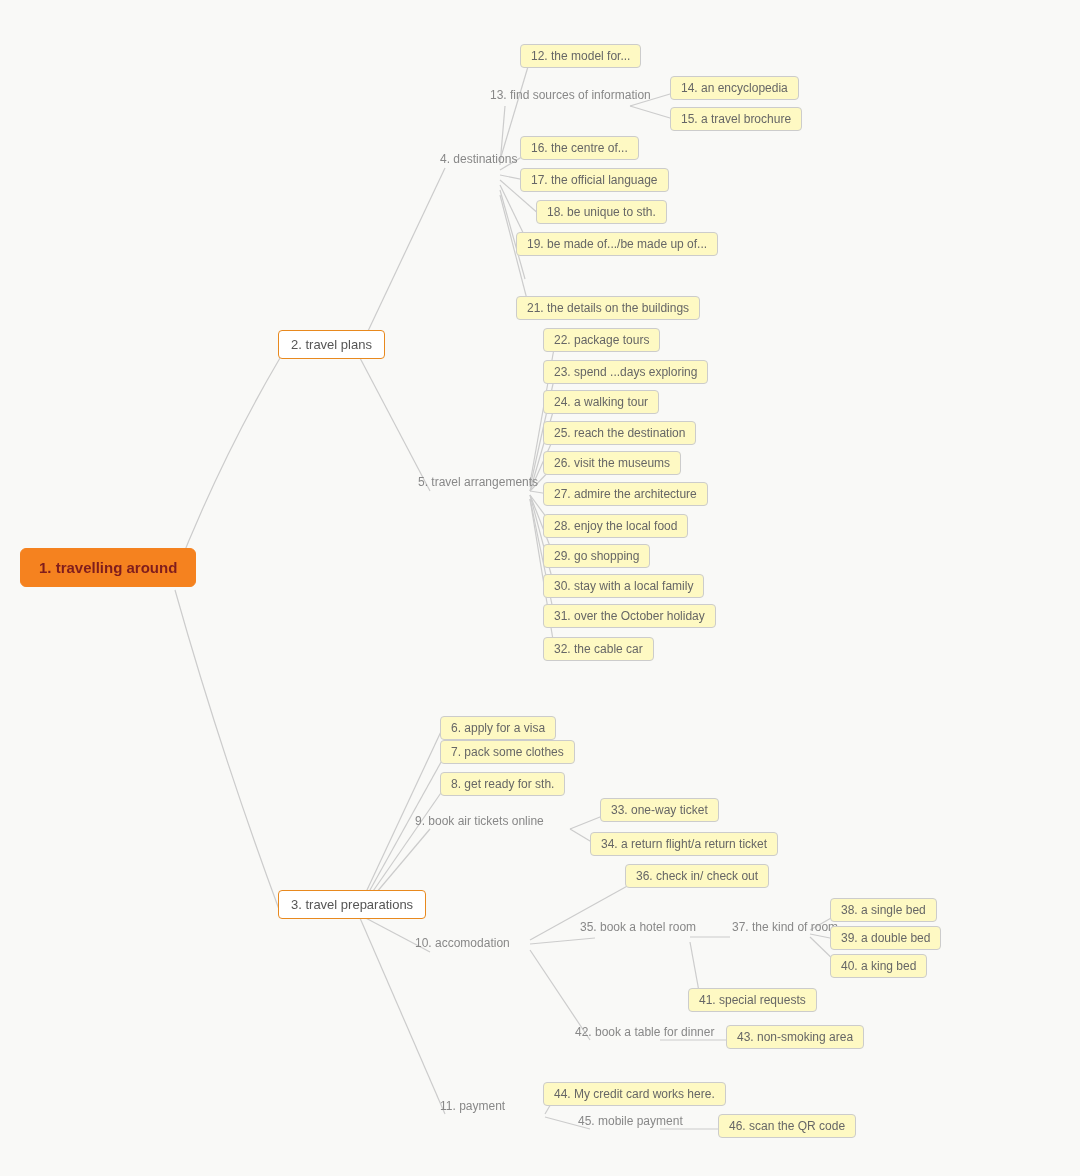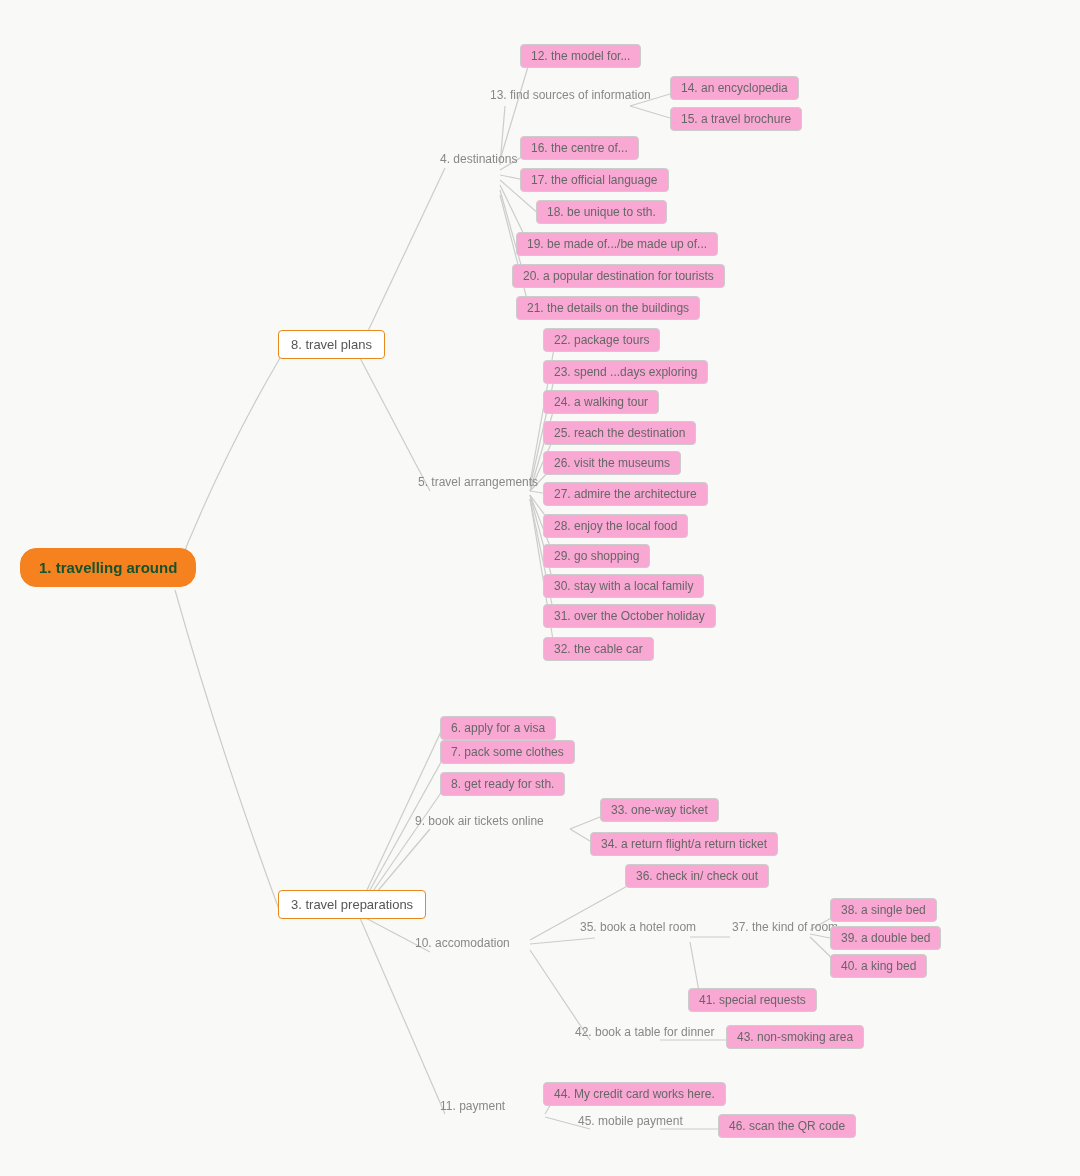--- a/index.html
+++ b/index.html
@@ -22,33 +22,33 @@
 
     .node {
       position: absolute;
       white-space: nowrap;
     }
 
     .node-box {
       border: 1.5px solid #ccc;
       border-radius: 4px;
       padding: 4px 10px;
-      background: #f9a8d4;
+      background: #fef9c3;
       font-size: 12px;
       color: #666;
       display: inline-block;
     }
 
     .node-box.orange {
       background: #f5821f;
-      color: #14532d;
+      color: #7f1d1d;
       border-color: #f5821f;
       font-size: 15px;
       font-weight: bold;
-      border-radius: 16px;
+      border-radius: 6px;
       padding: 10px 18px;
     }
 
     .node-box.outlined {
       background: #fff;
       border: 1.5px solid #e8891e;
       color: #555;
       font-size: 13px;
       border-radius: 4px;
       padding: 6px 12px;
@@ -143,21 +143,21 @@
     <line x1="545" y1="1114" x2="555" y2="1097"></line>
     <line x1="545" y1="1117" x2="590" y2="1129"></line>
     <line x1="660" y1="1129" x2="730" y2="1129"></line>
   </svg>
 
   <div class="node" style="left:20px; top:548px;">
     <div class="node-box orange">1. travelling around</div>
   </div>
 
   <div class="node" style="left:278px; top:330px;">
-    <div class="node-box outlined">8. travel plans</div>
+    <div class="node-box outlined">2. travel plans</div>
   </div>
 
   <div class="node" style="left:278px; top:890px;">
     <div class="node-box outlined">3. travel preparations</div>
   </div>
 
   <div class="node" style="left:440px; top:152px;">
     <span class="node-label">4. destinations</span>
   </div>
 
@@ -214,23 +214,20 @@
   </div>
 
   <div class="node" style="left:520px; top:200px;padding-left:16px;">
     <div class="node-box">18. be unique to sth.</div>
   </div>
 
   <div class="node" style="left:516px; top:232px;">
     <div class="node-box">19. be made of.../be made up of...</div>
   </div>
 
-  <div class="node" style="left:512px; top:264px;">
-    <div class="node-box">20. a popular destination for tourists</div>
-  </div>
 
   <div class="node" style="left:516px; top:296px;">
     <div class="node-box">21. the details on the buildings</div>
   </div>
 
   <div class="node" style="left:543px; top:328px;">
     <div class="node-box">22. package tours</div>
   </div>
 
   <div class="node" style="left:543px; top:360px;">

